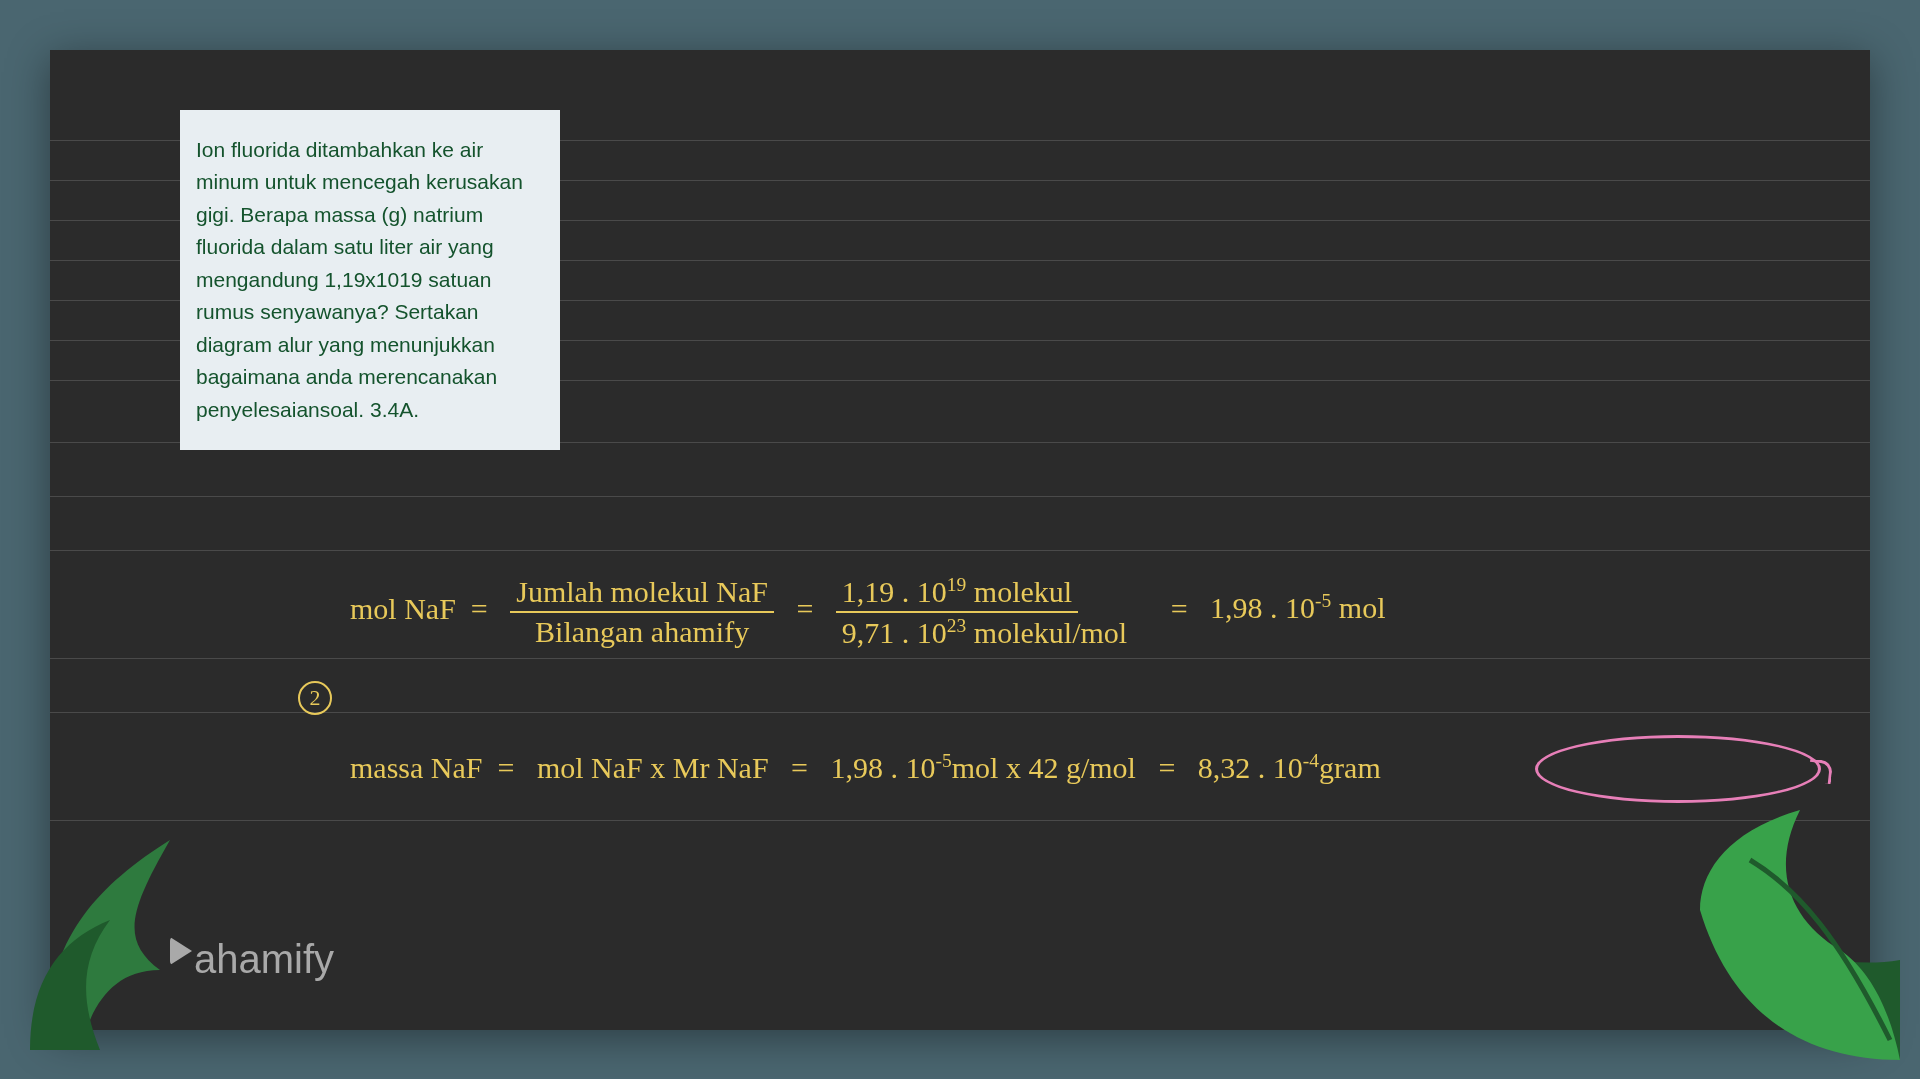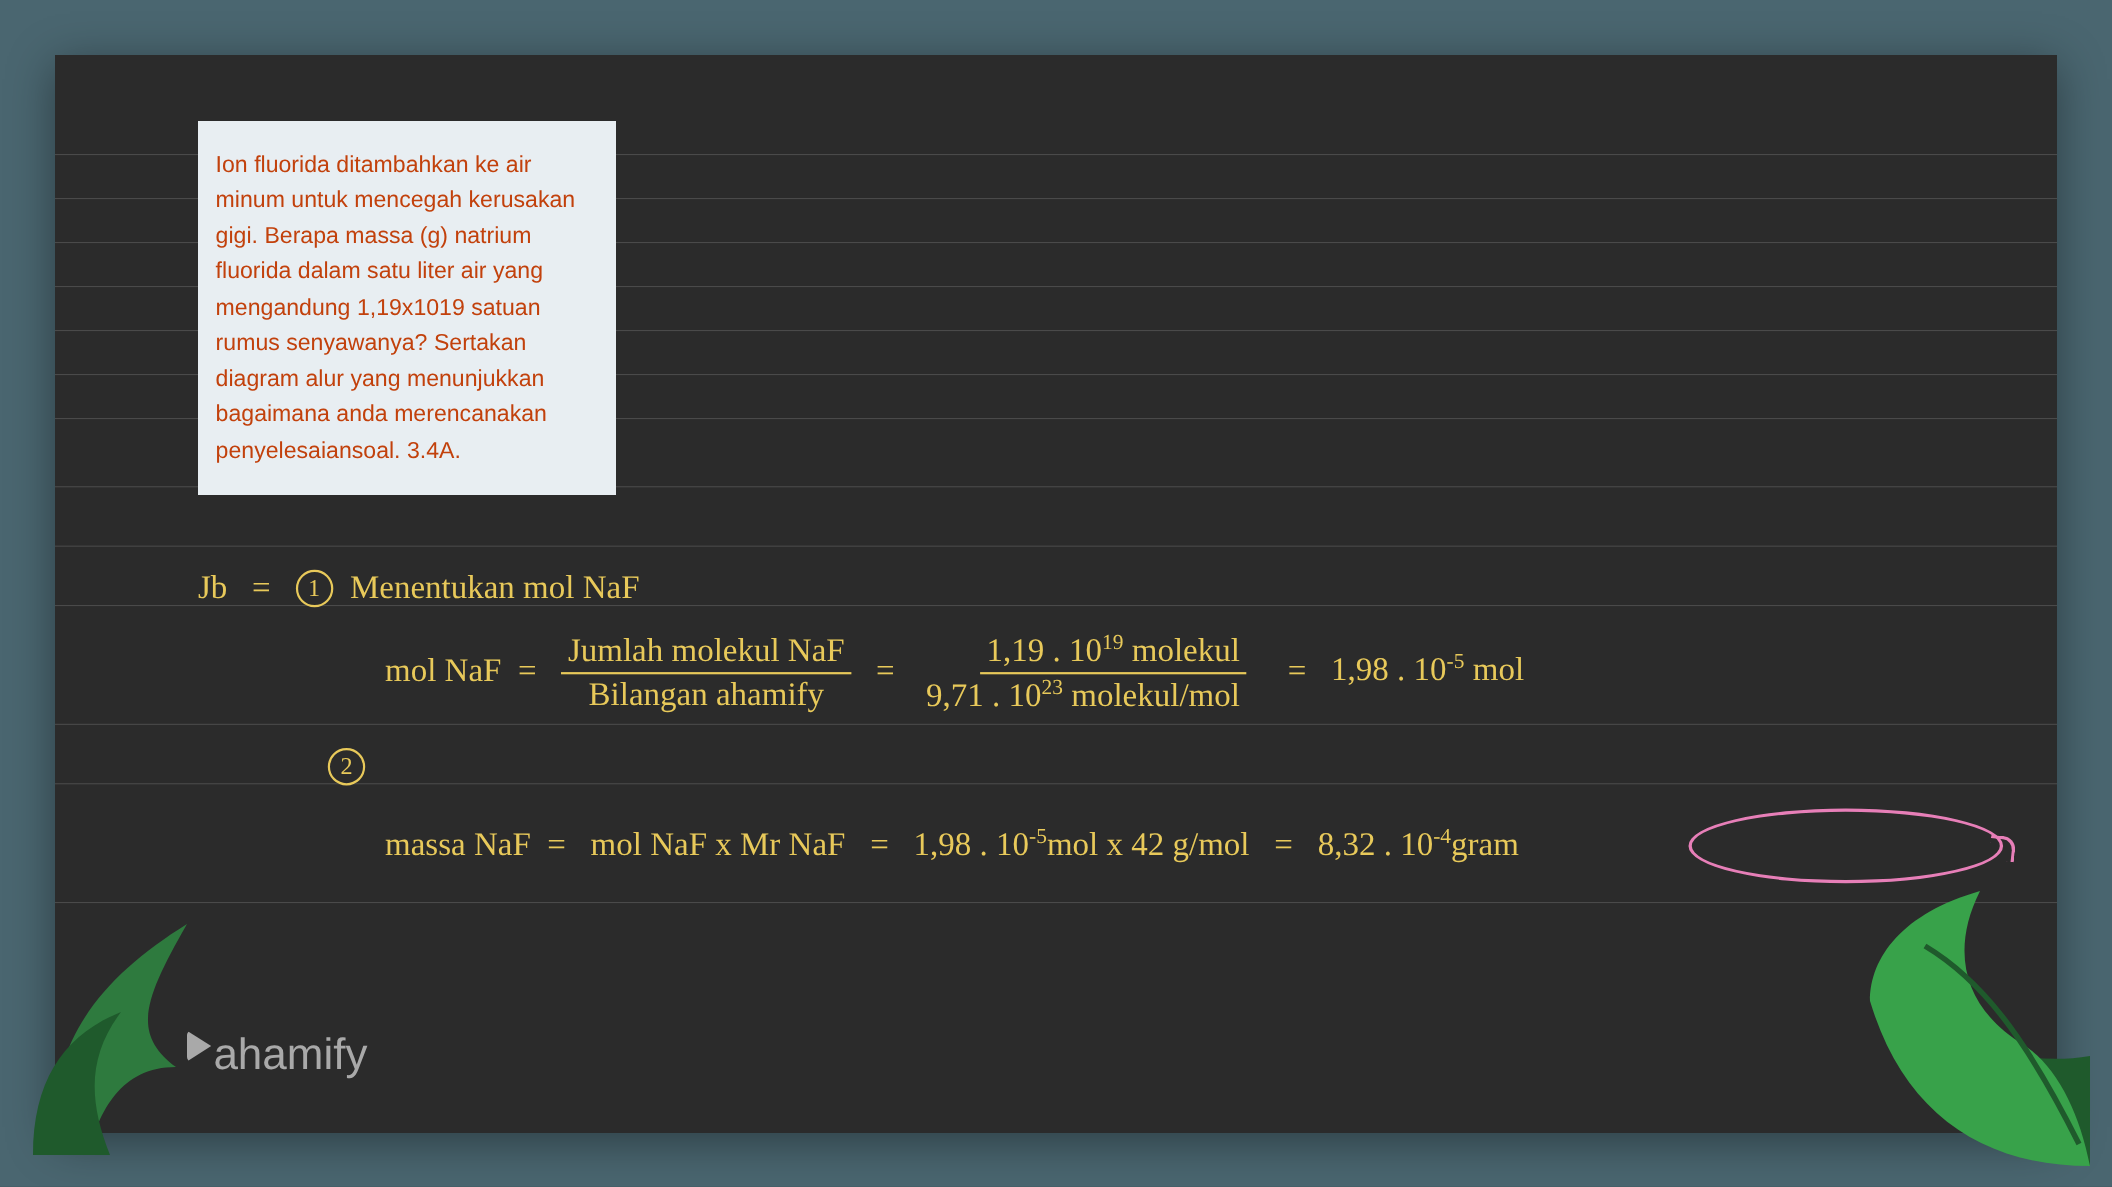--- a/index.html
+++ b/index.html
@@ -1,20 +1,20 @@
 <!DOCTYPE html>
 <html><head>
 <meta charset="utf-8">
 <style>
   html,body{margin:0;padding:0;width:1920px;height:1079px;overflow:hidden}
   body{background:#4a6670;font-family:sans-serif;display:flex;align-items:center;justify-content:center}
   .board{position:relative;width:1820px;height:980px;background:#2b2b2b;box-shadow:0 8px 40px rgba(0,0,0,.4)}
   .lines{position:absolute;inset:0}
   .lines div{position:absolute;left:0;right:0;height:1px;background:#4a4a4a}
-  .question-card{position:absolute;left:130px;top:60px;width:380px;background:#e8eef2;color:#c2410c;font-size:21px;line-height:1.55;padding:24px 16px;box-sizing:border-box;font-family:"Segoe UI",Arial,sans-serif}
+  .question-card{position:absolute;left:130px;top:60px;width:380px;background:#e8eef2;color:#14532d;font-size:21px;line-height:1.55;padding:24px 16px;box-sizing:border-box;font-family:"Segoe UI",Arial,sans-serif}
   .hw{position:absolute;color:#e8c95a;font-family:"Comic Sans MS","Segoe Script","Bradley Hand",cursive;font-size:30px;white-space:nowrap}
   .hw sup{font-size:.65em;vertical-align:super}
   .circ{display:inline-flex;width:30px;height:30px;border:2px solid #e8c95a;border-radius:50%;align-items:center;justify-content:center;font-size:22px;margin-right:8px;position:relative;top:-2px}
   .frac-top{border-bottom:2px solid #e8c95a;display:inline-block;padding:0 6px 2px}
   .frac-bot{display:inline-block;padding:2px 6px 0}
   .answer-ring{position:absolute;border:3px solid #e77fb8;border-radius:50%;width:280px;height:62px;pointer-events:none}
   .answer-ring::after{content:"";position:absolute;right:-14px;top:22px;width:20px;height:20px;border-right:3px solid #e77fb8;border-top:3px solid #e77fb8;border-radius:0 12px 0 0;transform:rotate(6deg)}
   .logo{position:absolute;left:120px;bottom:48px;color:#a9a9a9;font-size:40px;font-weight:500;display:flex;align-items:flex-start;gap:4px;font-family:"Segoe UI",Arial,sans-serif}
   .play-tri{width:0;height:0;border-left:22px solid #a9a9a9;border-top:14px solid transparent;border-bottom:14px solid transparent;border-radius:4px;margin-right:-2px}
   .leaf{position:absolute;pointer-events:none}
@@ -40,37 +40,29 @@
       <div style="top:662px"></div>
     <div style="top:770px"></div>
   </div>
 
   <div class="question-card">
     <span>Ion fluorida ditambahkan ke air minum untuk mencegah kerusakan gigi. Berapa massa (g) natrium fluorida dalam satu liter air yang mengandung 1,19x1019 satuan rumus senyawanya? Sertakan diagram alur yang menunjukkan bagaimana anda merencanakan penyelesaiansoal. 3.4A.</span>
   </div>
 
 
 
-  <div class="hw" style="left:130px;top:468px">
-    <span>Jb</span>
-    &nbsp;&nbsp;<span>=</span>&nbsp;&nbsp;
-    <span class="circ">
-        <span>1</span>
-      </span>
-    <span>Menentukan mol NaF</span>
-  </div>
 
   <div class="hw" style="left:300px;top:524px">
     <span>mol NaF</span>&nbsp;&nbsp;<span>=</span>&nbsp;&nbsp;
     <span style="display:inline-block;text-align:center;vertical-align:middle">
       <span class="frac-top">Jumlah molekul NaF</span><br>
       <span class="frac-bot">Bilangan ahamify</span>
     </span>
     &nbsp;&nbsp;<span>=</span>&nbsp;&nbsp;
-    <span style="display:inline-block;text-align:right;vertical-align:middle">
+    <span style="display:inline-block;text-align:left;vertical-align:middle">
       <span class="frac-top"><span>1,19 . 10</span><sup>19</sup>&nbsp;<span>molekul</span></span><br>
       <span class="frac-bot"><span>9,71 . 10</span><sup>23</sup>&nbsp;<span>molekul/mol</span></span>
     </span>
     &nbsp;&nbsp;&nbsp;&nbsp;<span>=</span>&nbsp;&nbsp;
     <span><span>1,98 . 10</span><sup>-5</sup>&nbsp;<span>mol</span></span>
   </div>
 
   <div class="hw" style="left:248px;top:630px">
     <span class="circ">
         <span>2</span>

